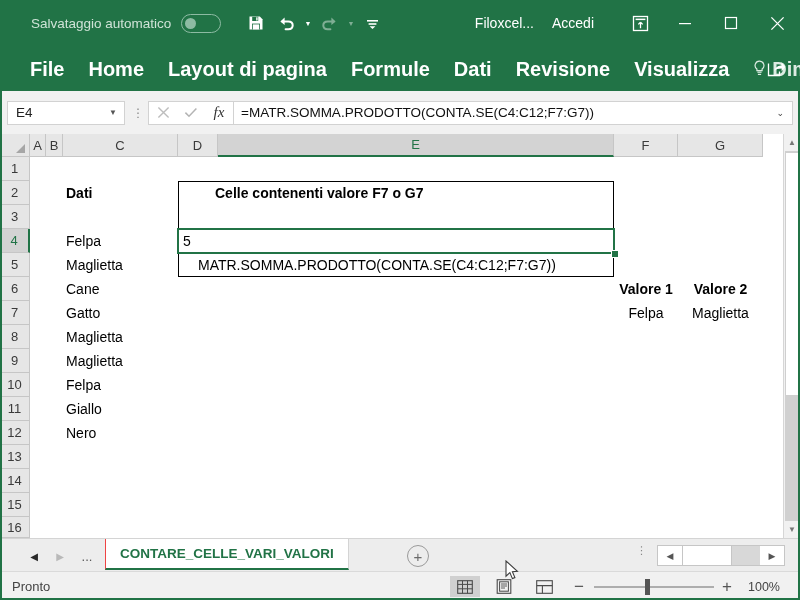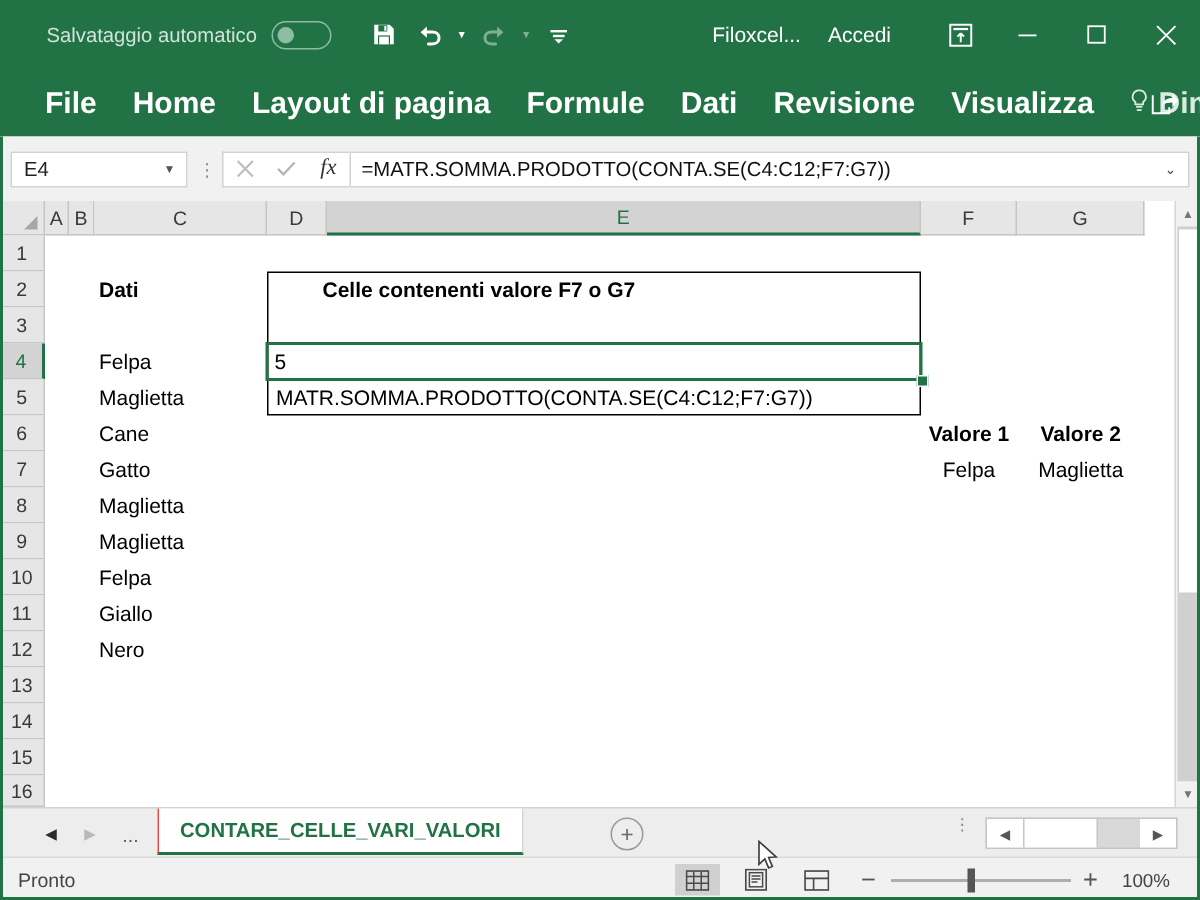--- a/index.html
+++ b/index.html
@@ -642,21 +642,21 @@
     <div class="cell" style="left:63px; top:215px; width:115px; height:24px; padding-left:3px;">Maglietta</div>
     <div class="cell" style="left:63px; top:239px; width:115px; height:24px; padding-left:3px;">Felpa</div>
     <div class="cell" style="left:63px; top:263px; width:115px; height:24px; padding-left:3px;">Giallo</div>
     <div class="cell" style="left:63px; top:287px; width:115px; height:24px; padding-left:3px;">Nero</div>
 
     <div class="boxed" style="left:178px; top:47px; width:436px; height:48px;"></div>
     <div class="cell bold" style="left:178px; top:47px; width:436px; height:24px; padding-left:5px;margin-left:32px;">Celle contenenti valore F7 o G7</div>
 
     <div class="boxed" style="left:178px; top:95px; width:436px; height:48px;"></div>
     <div class="cell" style="left:178px; top:95px; width:436px; height:24px; padding-left:5px;">5</div>
-    <div class="cell" style="left:178px; top:119px; width:436px; height:24px; padding-left:6px;">MATR.SOMMA.PRODOTTO(CONTA.SE(C4:C12;F7:G7))</div>
+    <div class="cell" style="left:178px; top:119px; width:436px; height:24px; padding-left:20px;">MATR.SOMMA.PRODOTTO(CONTA.SE(C4:C12;F7:G7))</div>
 
     <div class="selbox" style="left:177px; top:94px; width:438px; height:26px;"></div>
     <div class="selhandle" style="left:611px; top:116px;"></div>
 
     <div class="cell bold ctr" style="left:614px; top:143px; width:64px; height:24px;">Valore 1</div>
     <div class="cell bold ctr" style="left:678px; top:143px; width:85px; height:24px;">Valore 2</div>
     <div class="cell ctr" style="left:614px; top:167px; width:64px; height:24px;">Felpa</div>
     <div class="cell ctr" style="left:678px; top:167px; width:85px; height:24px;">Maglietta</div>
 
     <div class="vscroll">

